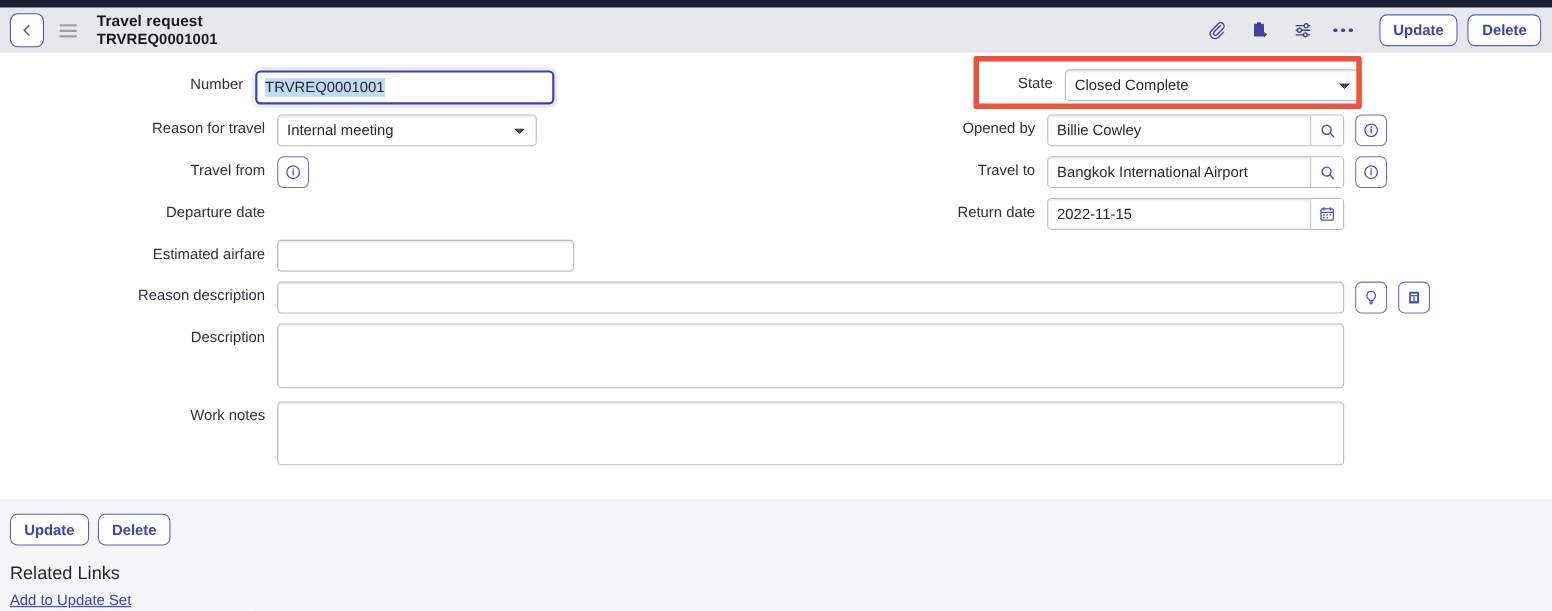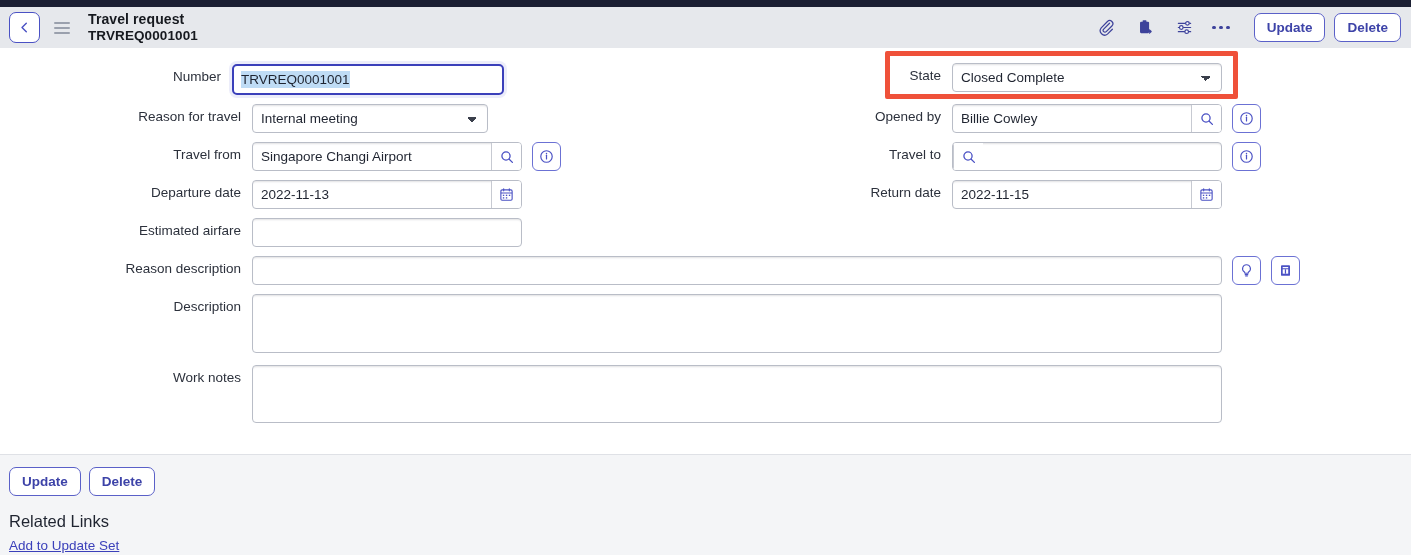--- a/index.html
+++ b/index.html
@@ -350,74 +350,44 @@
     <div class="ctl">
       <select class="fld" style="width:236px;">
         <option>Internal meeting</option>
       </select>
     </div>
   </div>
 
   <div class="row" style="left:0px; top:94px;">
     <div class="lbl" style="width:252px;">Travel from</div>
     <div class="ctl" style="display:flex; gap:10px; align-items:center;">
-      <div class="ref" style="width:270px;">
-        <input class="fld" type="text" value="Singapore Changi Airport" style="">
-        <div class="attach-btn">
-          <span>
-            <svg width="14" height="14" viewBox="0 0 14 14" fill="none">
-              <circle cx="6" cy="6" r="4.1" stroke="#4a51c4" stroke-width="1.3"></circle>
-              <path d="M9.2 9.2 L12.4 12.4" stroke="#4a51c4" stroke-width="1.3" stroke-linecap="round"></path>
-            </svg>
-          </span>
-        </div>
-      </div>
       <div class="sq-btn">
         <span>
           <svg width="15" height="15" viewBox="0 0 16 16" fill="none">
             <circle cx="8" cy="8" r="6.1" stroke="#4a51c4" stroke-width="1.25"></circle>
             <path d="M8 6.6 v4.0" stroke="#4a51c4" stroke-width="1.3" stroke-linecap="round"></path>
             <circle cx="8" cy="4.9" r=".78" fill="#4a51c4"></circle>
           </svg>
         </span>
       </div>
     </div>
   </div>
 
   <div class="row" style="left:0px; top:132px;">
     <div class="lbl" style="width:252px;">Departure date</div>
-    <div class="ctl">
-      <div class="ref" style="width:270px;">
-        <input class="fld" type="text" value="2022-11-13" style="">
-        <div class="attach-btn">
-          <span>
-            <svg width="15" height="15" viewBox="0 0 16 16" fill="none">
-              <rect x="2" y="3.1" width="12" height="11" rx="1.3" stroke="#4a51c4" stroke-width="1.2"></rect>
-              <path d="M2 6.4 h12" stroke="#4a51c4" stroke-width="1.2"></path>
-              <path d="M5 1.9 v2.2 M11 1.9 v2.2" stroke="#4a51c4" stroke-width="1.2" stroke-linecap="round"></path>
-              <rect x="4.1" y="8.2" width="1.5" height="1.4" fill="#4a51c4"></rect>
-              <rect x="7.3" y="8.2" width="1.5" height="1.4" fill="#4a51c4"></rect>
-              <rect x="10.5" y="8.2" width="1.5" height="1.4" fill="#4a51c4"></rect>
-              <rect x="4.1" y="10.9" width="1.5" height="1.4" fill="#4a51c4"></rect>
-              <rect x="7.3" y="10.9" width="1.5" height="1.4" fill="#4a51c4"></rect>
-            </svg>
-          </span>
-        </div>
-      </div>
-    </div>
   </div>
 
   <div class="row" style="left:0px; top:170px;">
     <div class="lbl" style="width:252px;">Estimated airfare</div>
     <div class="ctl">
       <input class="fld" type="text" style="width: 270px;" value="">
     </div>
   </div>
 
-  <div class="row" style="left:700px; top:15px;">
+  <div class="row" style="left:716px; top:15px;">
     <div class="lbl" style="width:252px;">State</div>
     <div class="ctl">
       <select class="fld" style="width:270px;">
         <option>Closed Complete</option>
       </select>
     </div>
   </div>
 
   <div class="row" style="left:700px; top:56px;">
     <div class="lbl" style="width:252px;">Opened by</div>
@@ -442,20 +412,21 @@
           </svg>
         </span>
       </div>
     </div>
   </div>
 
   <div class="row" style="left:700px; top:94px;">
     <div class="lbl" style="width:252px;">Travel to</div>
     <div class="ctl" style="display:flex; gap:10px; align-items:center;">
       <div class="ref" style="width:270px;">
+        <input class="fld" type="text" value="Bangkok International Airport" style="">
         <div class="attach-btn">
           <span>
             <svg width="14" height="14" viewBox="0 0 14 14" fill="none">
               <circle cx="6" cy="6" r="4.1" stroke="#4a51c4" stroke-width="1.3"></circle>
               <path d="M9.2 9.2 L12.4 12.4" stroke="#4a51c4" stroke-width="1.3" stroke-linecap="round"></path>
             </svg>
           </span>
         </div>
       </div>
       <div class="sq-btn">

